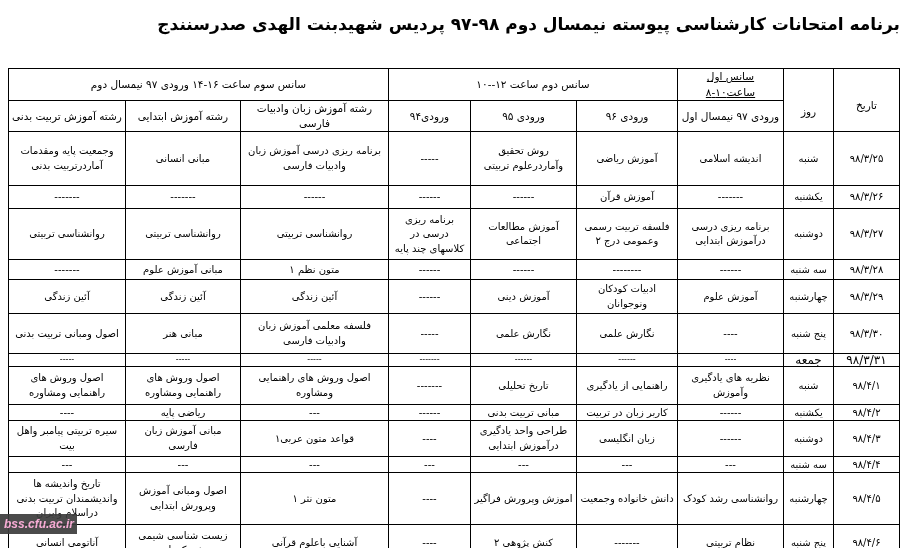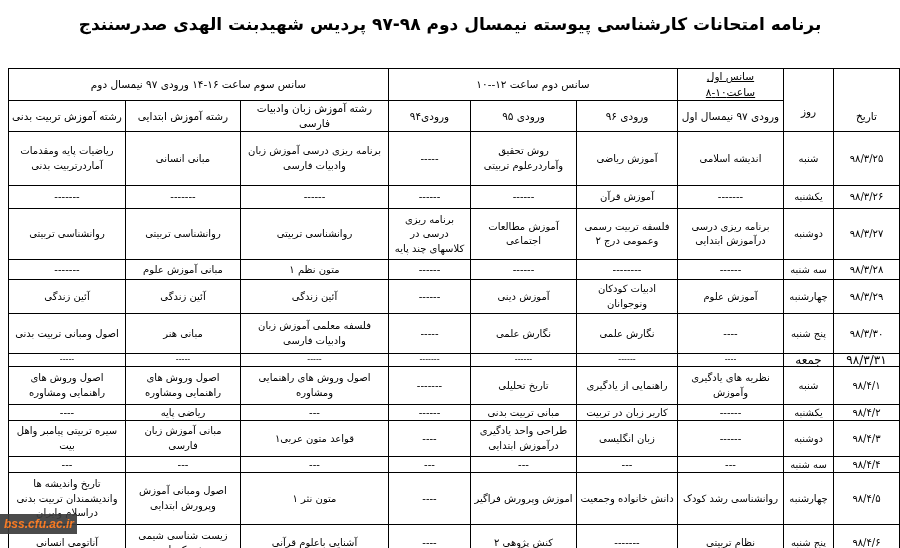--- a/index.html
+++ b/index.html
@@ -1,28 +1,28 @@
 <!DOCTYPE html>
 <html><head>
 <meta charset="utf-8">
 <style>
   html, body { margin:0; padding:0; background:#ffffff; }
   body { width:900px; height:548px; position:relative; overflow:hidden;
          font-family: "DejaVu Sans", sans-serif; color:#000; }
-  .title { position:absolute; top:14px; left:0; width:900px; text-align:center;
+  .title { position:absolute; top:14px; left:0; width:900px; 
            font-size:17px; font-weight:bold; direction:rtl; }
   table.sched { position:absolute; left:8px; top:68px; width:891px; height:478px;
                 border-collapse:collapse; direction:rtl; table-layout:fixed; }
   table.sched td, table.sched th { border:1.5px solid #000; text-align:center;
                 vertical-align:middle; font-size:10px; line-height:1.45; padding:0 3px;
                 font-weight:normal; }
   table.sched th { font-size:10.5px; }
   .u { text-decoration:underline;margin-top:16px; }
   .wm { position:absolute; left:0; top:514px; width:73px; height:20px;
-        background:#3c3c3c; color:#f97316; font-weight:bold; font-style:italic;
+        background:#3c3c3c; color:#f9a8d4; font-weight:bold; font-style:italic;
         font-size:12px; line-height:20px; padding-left:4px; opacity:0.92;
         font-family:"Liberation Sans", sans-serif; }
 </style>
 </head>
 <body>
 
 <div class="title">برنامه امتحانات کارشناسی پیوسته نیمسال دوم ۹۸-۹۷ پردیس شهیدبنت الهدی صدرسنندج</div>
 
 <table class="sched">
   <colgroup>
@@ -31,21 +31,21 @@
       <col style="width:106px">
       <col style="width:101px">
     <col style="width:106px">
       <col style="width:82px">
       <col style="width:148px">
       <col style="width:115px">
       <col style="width:117px">
   </colgroup>
   <tbody>
       <tr style="height:32px">
-    <th rowspan="2" style="vertical-align:bottom;padding-bottom:7px">تاریخ</th>
+    <th rowspan="2" style="vertical-align:bottom;padding-bottom:18px">تاریخ</th>
     <th rowspan="2" style="vertical-align:bottom;padding-bottom:12px">روز</th>
     <th class="u">سانس اول ساعت۱۰-۸</th>
     <th colspan="3">سانس دوم ساعت ۱۲--۱۰</th>
     <th colspan="3">سانس سوم ساعت ۱۶-۱۴ ورودی ۹۷ نیمسال دوم</th>
   </tr>
   <tr style="height:18px">
     <th>ورودی ۹۷ نیمسال اول</th>
     <th>ورودی ۹۶</th>
     <th>ورودی ۹۵</th>
     <th>ورودی۹۴</th>
@@ -57,21 +57,21 @@
     <tbody id="rows">
       <tr style="height: 54px;">
         <td>۹۸/۳/۲۵</td>
         <td>شنبه</td>
         <td>اندیشه اسلامی</td>
         <td>آموزش ریاضی</td>
         <td>روش تحقیق وآماردرعلوم تربیتی</td>
         <td>-----</td>
         <td>برنامه ریزی درسی آموزش زبان وادبیات فارسی</td>
         <td>مبانی انسانی</td>
-        <td>ریاضیات پایه ومقدمات آماردرتربیت بدنی</td>
+        <td>وجمعیت پایه ومقدمات آماردرتربیت بدنی</td>
       </tr>
       <tr style="height: 23px;">
         <td>۹۸/۳/۲۶</td>
         <td>یکشنبه</td>
         <td>-------</td>
         <td>آموزش قرآن</td>
         <td>------</td>
         <td>------</td>
         <td>------</td>
         <td>-------</td>

